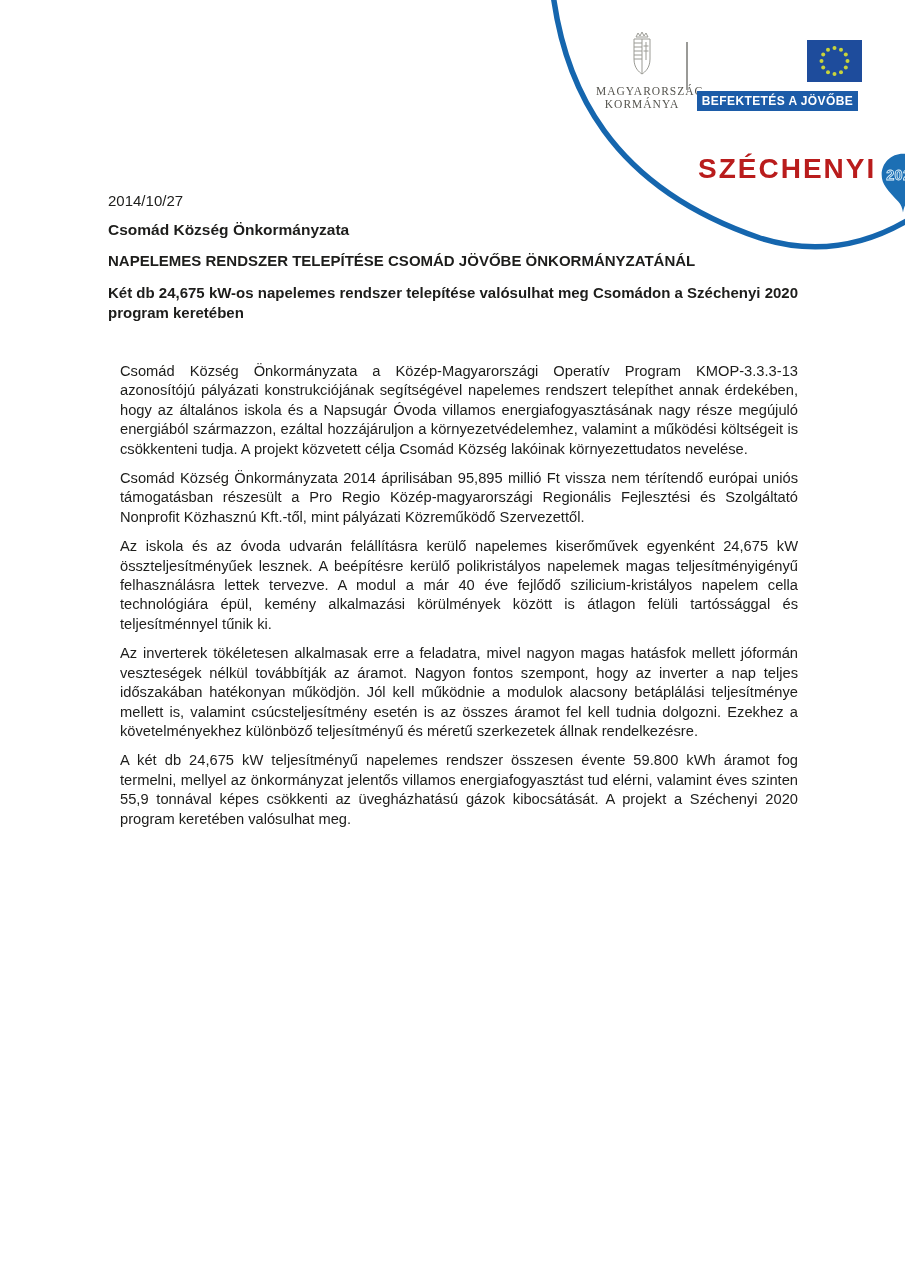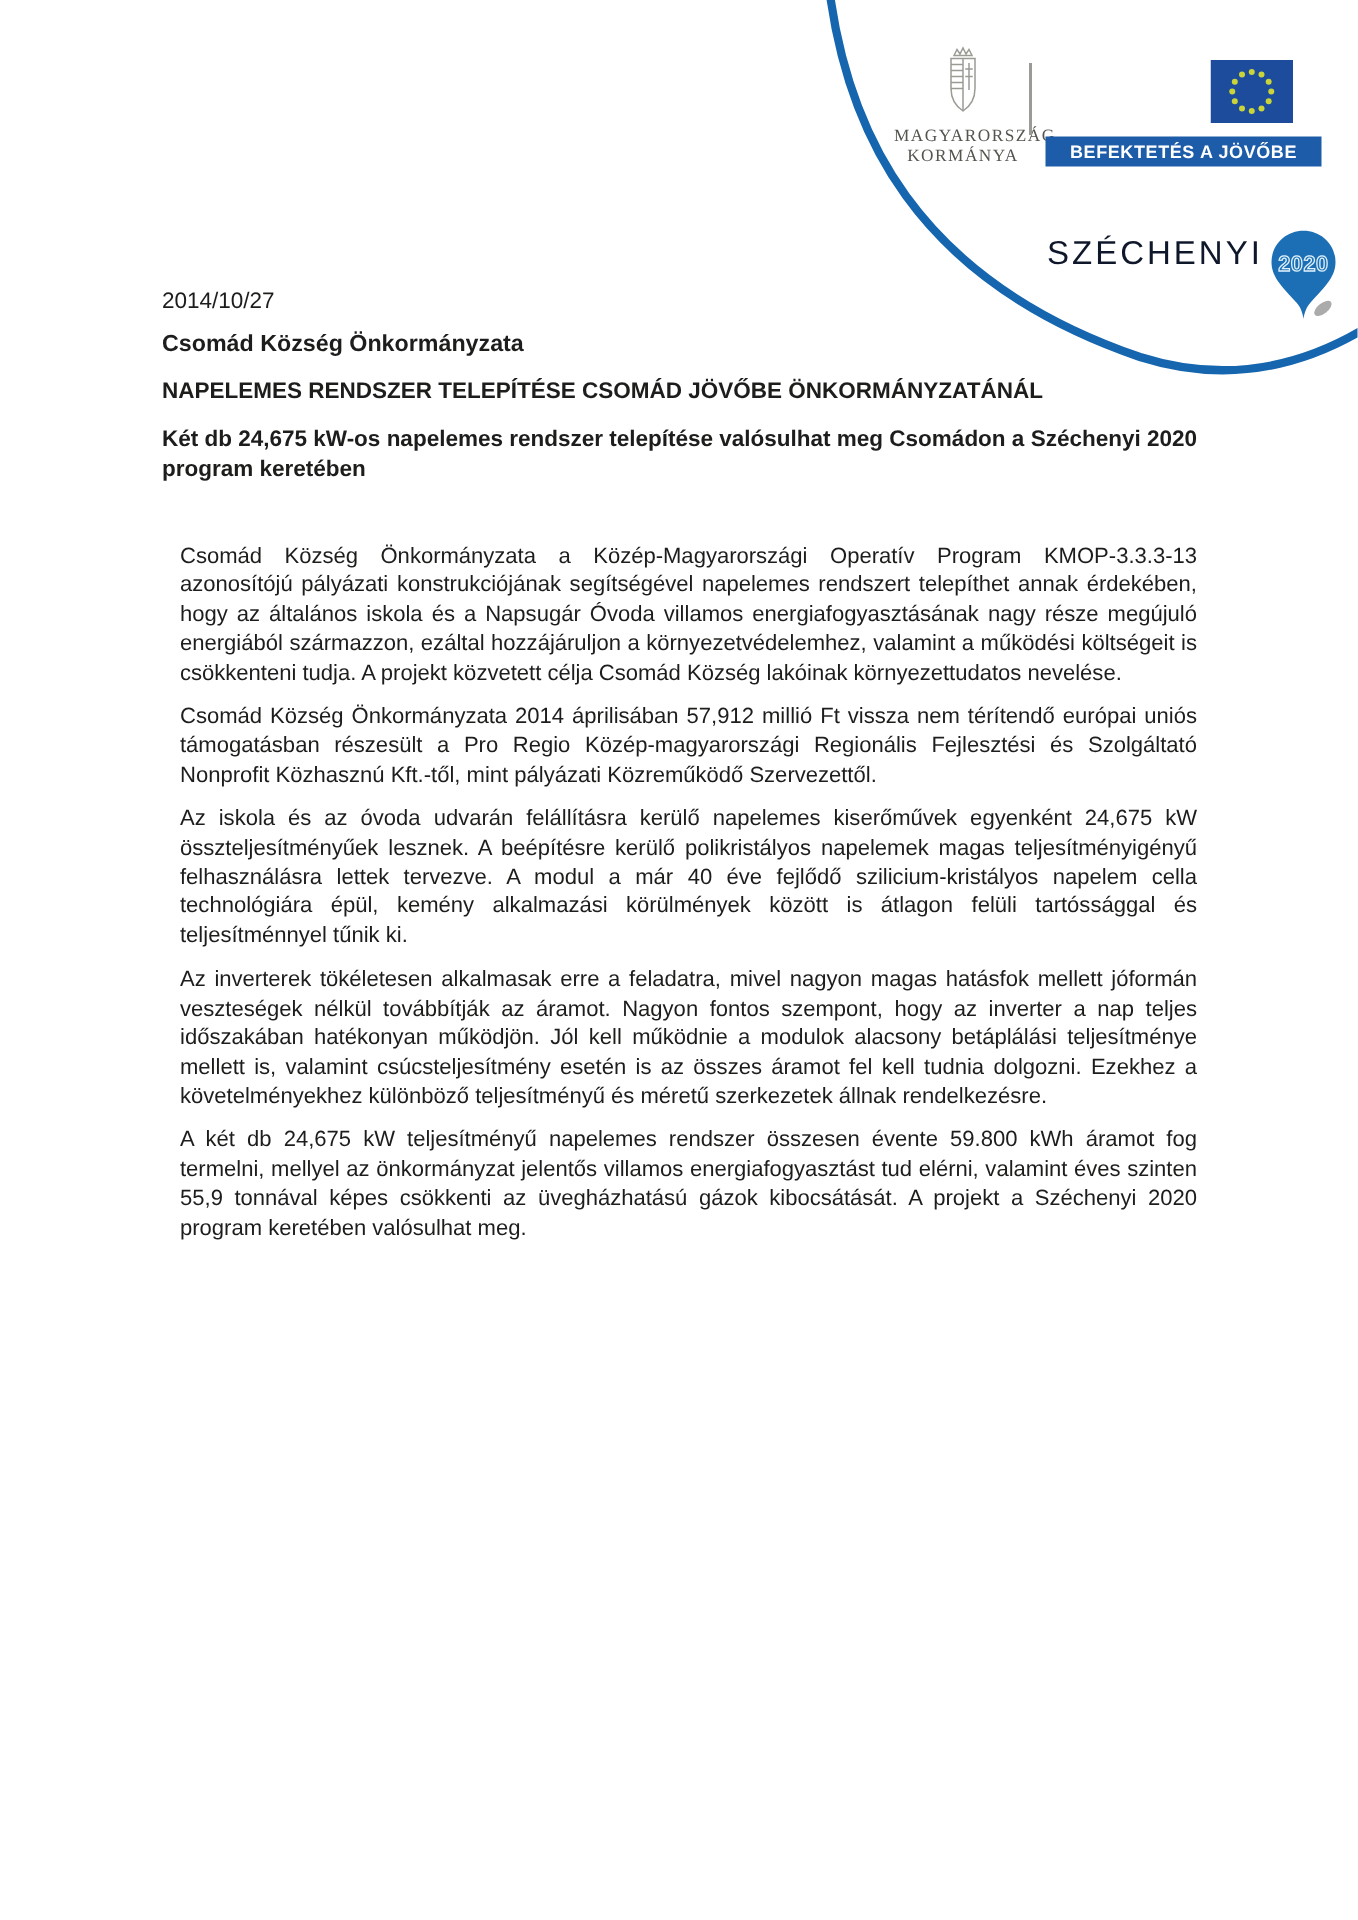--- a/index.html
+++ b/index.html
@@ -38,34 +38,34 @@
     position: absolute; left: 696px; top: 41px;
     line-height: 16px; color: #3a3a38;
   }
   .eu-text .eu-line1 { font-weight: bold; font-size: 13px; }
   .eu-text .eu-line  { font-size: 12.5px; }
 
   .eu-flag { position: absolute; left: 807px; top: 40px; }
 
   .invest-banner {
     position: absolute; left: 697px; top: 91px;
-    width: 184px; height: 20px;
+    width: 161px; height: 20px;
     background: #1c5ca8;
     color: #ffffff; font-weight: bold; font-size: 12px;
     letter-spacing: 0.4px;
     display: flex; align-items: center; justify-content: center;
   }
 
   .szechenyi {
     position: absolute; left: 698px; top: 153px;
     display: flex; align-items: flex-start;
   }
   .szechenyi-text {
-    font-size: 22px; font-weight: normal; letter-spacing: 2px;
-    color: #0f172a; line-height: 26px; padding-top: 3px;
+    font-size: 28px; font-weight: bold; letter-spacing: 2px;
+    color: #b91c1c; line-height: 26px; padding-top: 3px;
   }
   .szechenyi-pin { margin-left: 4px; }
 
   
   .content {
     position: absolute; left: 108px; top: 192px; width: 690px;
   }
   .doc-date { font-size: 15px; }
   .doc-org  { font-size: 15.5px; font-weight: bold; margin-top: 12px; }
   .doc-title {
@@ -140,20 +140,20 @@
   </div>
 
   <div class="content">
     <div class="doc-date">2014/10/27</div>
     <div class="doc-org">Csomád Község Önkormányzata</div>
     <div class="doc-headline">NAPELEMES RENDSZER TELEPÍTÉSE CSOMÁD JÖVŐBE ÖNKORMÁNYZATÁNÁL</div>
     <div class="doc-lead">Két db 24,675 kW-os napelemes rendszer telepítése valósulhat meg Csomádon a Széchenyi 2020 program keretében</div>
 
     <div class="body-text">
       <p class="para">Csomád Község Önkormányzata a Közép-Magyarországi Operatív Program KMOP-3.3.3-13 azonosítójú pályázati konstrukciójának segítségével napelemes rendszert telepíthet annak érdekében, hogy az általános iskola és a Napsugár Óvoda villamos energiafogyasztásának nagy része megújuló energiából származzon, ezáltal hozzájáruljon a környezetvédelemhez, valamint a működési költségeit is csökkenteni tudja. A projekt közvetett célja Csomád Község lakóinak környezettudatos nevelése.</p>
-      <p class="para">Csomád Község Önkormányzata 2014 áprilisában 57,912 millió Ft vissza nem térítendő európai uniós támogatásban részesült a Pro Regio Közép-magyarországi Regionális Fejlesztési és Szolgáltató Nonprofit Közhasznú Kft.-től, mint pályázati Közreműködő Szervezettől.</p>
+      <p class="para">Csomád Község Önkormányzata 2014 áprilisában 95,895 millió Ft vissza nem térítendő európai uniós támogatásban részesült a Pro Regio Közép-magyarországi Regionális Fejlesztési és Szolgáltató Nonprofit Közhasznú Kft.-től, mint pályázati Közreműködő Szervezettől.</p>
       <p class="para">Az iskola és az óvoda udvarán felállításra kerülő napelemes kiserőművek egyenként 24,675 kW összteljesítményűek lesznek. A beépítésre kerülő polikristályos napelemek magas teljesítményigényű felhasználásra lettek tervezve. A modul a már 40 éve fejlődő szilicium-kristályos napelem cella technológiára épül, kemény alkalmazási körülmények között is átlagon felüli tartóssággal és teljesítménnyel tűnik ki.</p>
       <p class="para">Az inverterek tökéletesen alkalmasak erre a feladatra, mivel nagyon magas hatásfok mellett jóformán veszteségek nélkül továbbítják az áramot. Nagyon fontos szempont, hogy az inverter a nap teljes időszakában hatékonyan működjön. Jól kell működnie a modulok alacsony betáplálási teljesítménye mellett is, valamint csúcsteljesítmény esetén is az összes áramot fel kell tudnia dolgozni. Ezekhez a követelményekhez különböző teljesítményű és méretű szerkezetek állnak rendelkezésre.</p>
       <p class="para">A két db 24,675 kW teljesítményű napelemes rendszer összesen évente 59.800 kWh áramot fog termelni, mellyel az önkormányzat jelentős villamos energiafogyasztást tud elérni, valamint éves szinten 55,9 tonnával képes csökkenti az üvegházhatású gázok kibocsátását. A projekt a Széchenyi 2020 program keretében valósulhat meg.</p>
     </div>
   </div>
 
 </div>
 
 </body></html>

